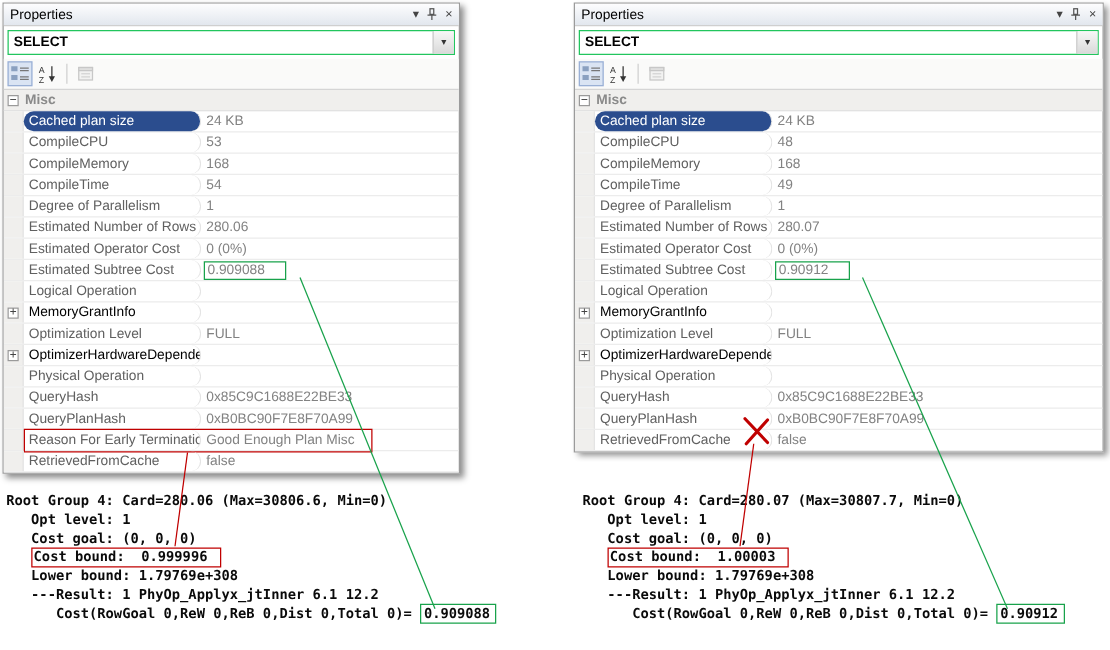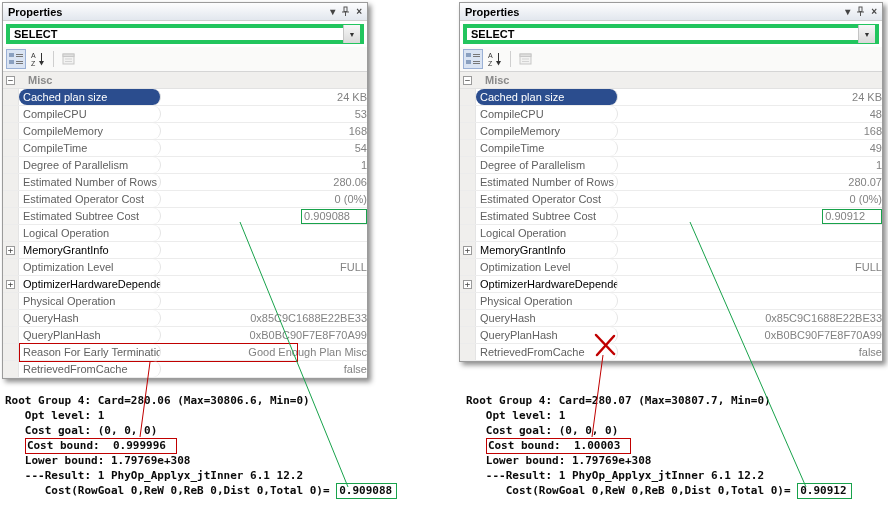--- a/index.html
+++ b/index.html
@@ -3,45 +3,45 @@
 <meta charset="utf-8">
 <style>
   *{margin:0;padding:0;box-sizing:border-box;}
   html,body{width:888px;height:520px;}
   body{background:#fff;font-family:"Liberation Sans",sans-serif;position:relative;overflow:hidden;}
 
   .panel{position:absolute;top:2px;background:#fff;border:1px solid #9b9b9b;box-shadow:3px 3px 5px rgba(0,0,0,.45);z-index:1;}
   .panel.pleft{left:2px;width:366px;}
   .panel.pright{left:459px;width:424px;}
 
-  .titlebar{height:18px;background:linear-gradient(#fdfdfe,#e2e7ee);border-bottom:1px solid #cfcfcf;display:flex;align-items:center;padding:0 5px;font-size:11px;color:#000;font-weight:bold;}
+  .titlebar{height:18px;background:linear-gradient(#fdfdfe,#e2e7ee);border-bottom:1px solid #cfcfcf;display:flex;align-items:center;padding:0 5px;font-size:11px;color:#000;}
   .ptitle{flex:1;}
   .tb-icons{display:flex;gap:6px;align-items:center;color:#444;font-size:10px;}
   .tb-icons>span{cursor:pointer;line-height:10px;display:inline-flex;align-items:center;}
 
   .selrow{padding:3px;}
-  .dropdown{height:20px;border:4px solid #22c55e;display:flex;align-items:center;background:#fff;cursor:pointer;}
+  .dropdown{height:20px;border:1px solid #22c55e;display:flex;align-items:center;background:#fff;cursor:pointer;}
   .ddtext{flex:1;font-weight:bold;font-size:11px;padding-left:4px;color:#000;}
   .dd-btn{width:17px;height:18px;background:linear-gradient(#f7f7f7,#d9d9d9);border-left:1px solid #c4c4c4;font-size:7px;display:flex;align-items:center;justify-content:center;color:#333;}
 
   .toolbar{height:25px;display:flex;align-items:center;padding:0 3px;gap:2px;border-bottom:1px solid #d5d5d5;background:#fafaf9;}
   .tbtn{width:20px;height:20px;display:flex;align-items:center;justify-content:center;border:1px solid transparent;cursor:pointer;}
   .tbtn.active{background:#dae4f3;border-color:#9ab0d5;}
   .tbtn.disabled{opacity:.55;}
   .tsep{width:1px;height:16px;background:#cfcfcf;margin:0 3px;}
 
   .grid{font-size:11px;}
   .catrow{height:17px;background:#f0efed;display:flex;align-items:center;border-bottom:1px solid #e2e2e2;color:#8a8a8a;font-weight:bold;cursor:default;}
   .pbox{width:9px;height:9px;border:1px solid #9a9a9a;background:#fff;color:#444;font-size:9px;line-height:7px;text-align:center;display:inline-block;margin:0 0 0 3px;font-weight:normal;font-family:"DejaVu Sans Mono",monospace;flex:none;}
-  .catlabel{margin-left:13px;}
+  .catlabel{margin-left:5px;}
 
   .prow{height:17px;display:flex;position:relative;border-bottom:1px solid #ececec;cursor:default;}
   .gut{width:16px;background:#f0efed;border-right:1px solid #e4e4e4;display:flex;align-items:center;flex:none;}
   .pname{width:142px;padding:2px 0 0 4px;color:#606060;border-right:1px solid #e4e4e4;white-space:nowrap;overflow:hidden;flex:none;border-radius:8px;}
-  .pval{flex:1;padding:2px 0 0 4px;color:#828282;white-space:nowrap;overflow:hidden;text-align:right;}
+  .pval{flex:1;padding:2px 0 0 4px;color:#828282;white-space:nowrap;overflow:hidden;}
   .prow.sel .pname{background:var(--sel,#2b4d8e);color:#fff;}
   .prow.boldrow .pname{color:#000;font-weight:normal;}
   .hl-green-box{border:1px solid var(--green,#18a24b);padding:0 16px 1px 2px;margin-left:-2px;}
   .prow.hl-red::after{content:"";position:absolute;left:16px;top:-1px;width:277px;height:17px;border:1px solid var(--red,#c00000);pointer-events:none;}
 
   .memo{position:absolute;top:393px;font-family:"DejaVu Sans Mono",monospace;font-size:11px;font-weight:bold;color:#0a0a0a;line-height:15px;white-space:pre;z-index:2;}
   .memo.mleft{left:5px;}
   .memo.mright{left:466px;}
   .mbox-red{border:1px solid var(--red,#c00000);padding:0 10px 1px 1px;}
   .mbox-green{border:1px solid var(--green,#18a24b);padding:0 4px 1px 2px;}

